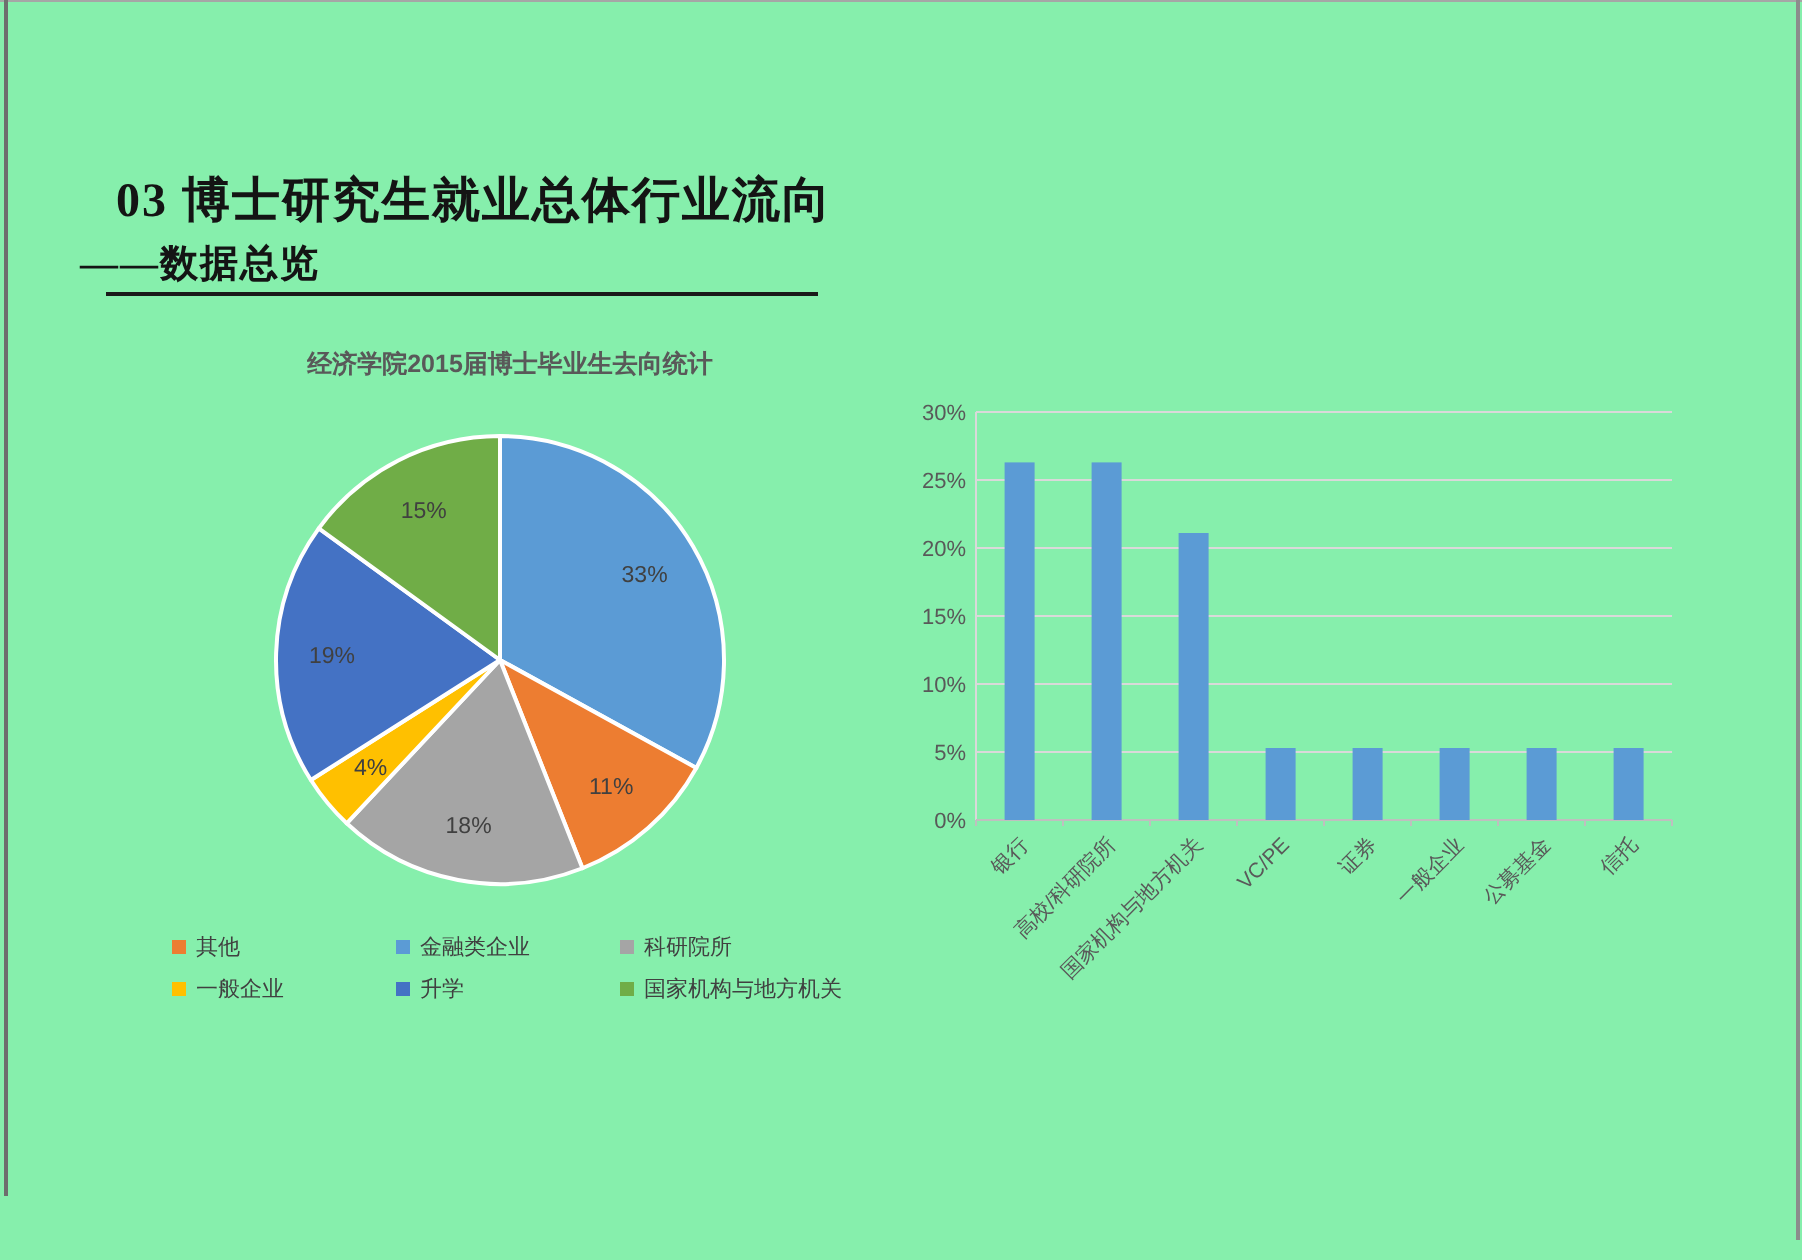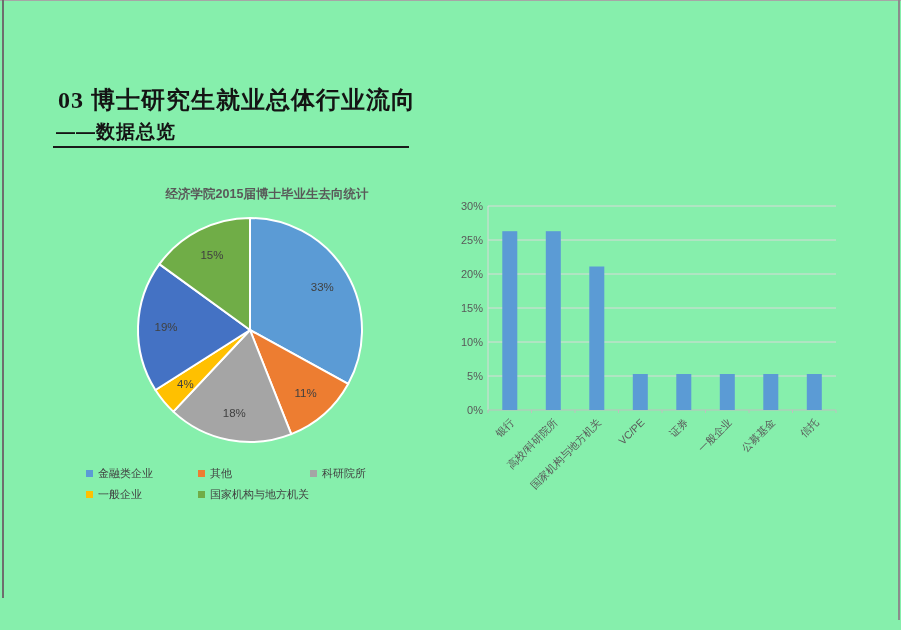--- a/index.html
+++ b/index.html
@@ -11,28 +11,28 @@
   .edge-top{position:absolute;left:0;top:0;width:901px;height:1px;background:#a6a6a6;}
   .edge-left{position:absolute;left:2px;top:0;width:2px;height:598px;background:#6e6e6e;}
   .edge-right{position:absolute;left:898px;top:0;width:2px;height:620px;background:#8c8c8c;}
 
   .doc-title{
     position:absolute;left:58px;top:84px;margin:0;
     font-family:"Liberation Serif", serif;font-weight:bold;
     font-size:24px;color:#141414;letter-spacing:1px;white-space:nowrap;
   }
   .doc-subtitle{
-    position:absolute;left:56px;top:119px;margin:0;
-    font-family:Liberation Sans, sans-serif;font-weight:bold;
+    position:absolute;left:40px;top:119px;margin:0;
+    font-family:Liberation Serif, serif;font-weight:bold;
     font-size:19px;color:#141414;letter-spacing:1px;white-space:nowrap;
   }
   .title-rule{position:absolute;left:53px;top:146px;width:356px;height:2px;background:#1a1a1a;}
 
   .chart-title{
-    position:absolute;margin:12px;font-size:12.5px;font-weight:bold;color:#595959;
+    position:absolute;margin:0;font-size:12.5px;font-weight:bold;color:#595959;
     text-align:center;white-space:nowrap;
   }
   #pie-title{left:105px;top:174px;width:300px;}
   #bar-title{left:500px;top:174px;width:300px;}
 
   #pie-svg{position:absolute;left:130px;top:210px;}
   #bar-svg{position:absolute;left:450px;top:195px;}
 
   #pie-legend{
     position:absolute;left:86px;top:463px;
@@ -65,34 +65,38 @@
       <path d="M 120 120 L 43.33 201.64 A 112 112 0 0 1 25.44 180.01 Z" fill="#FFC000" stroke="#ffffff" stroke-width="2" stroke-linejoin="round"></path>
       <text x="55.3" y="177.5" text-anchor="middle" font-size="11.5" fill="#404040">4%</text>
       <path d="M 120 120 L 25.44 180.01 A 112 112 0 0 1 29.39 54.17 Z" fill="#4472C4" stroke="#ffffff" stroke-width="2" stroke-linejoin="round"></path>
       <text x="36.0" y="121.4" text-anchor="middle" font-size="11.5" fill="#404040">19%</text>
       <path d="M 120 120 L 29.39 54.17 A 112 112 0 0 1 120.00 8.00 Z" fill="#70AD47" stroke="#ffffff" stroke-width="2" stroke-linejoin="round"></path>
       <text x="81.9" y="49.2" text-anchor="middle" font-size="11.5" fill="#404040">15%</text>
     </svg>
 
   <div id="pie-legend">
       <div class="legend-item">
+        <span class="legend-swatch" style="background: rgb(237, 125, 49);"></span>
+        <span>其他</span>
+      </div>
+      <div class="legend-item">
         <span class="legend-swatch" style="background: rgb(91, 155, 213);"></span>
         <span>金融类企业</span>
-      </div>
-      <div class="legend-item">
-        <span class="legend-swatch" style="background: rgb(237, 125, 49);"></span>
-        <span>其他</span>
       </div>
       <div class="legend-item">
         <span class="legend-swatch" style="background: rgb(165, 165, 165);"></span>
         <span>科研院所</span>
       </div>
       <div class="legend-item">
         <span class="legend-swatch" style="background: rgb(255, 192, 0);"></span>
         <span>一般企业</span>
+      </div>
+      <div class="legend-item">
+        <span class="legend-swatch" style="background: rgb(68, 114, 196);"></span>
+        <span>升学</span>
       </div>
       <div class="legend-item">
         <span class="legend-swatch" style="background: rgb(112, 173, 71);"></span>
         <span>国家机构与地方机关</span>
       </div>
     </div>
 
   <svg id="bar-svg" width="451" height="310" viewBox="0 0 451 310">
       <text x="33" y="219" text-anchor="end" font-size="11" fill="#595959">0%</text>
       <line x1="38" y1="181" x2="386" y2="181" stroke="#d9d9d9" stroke-width="1"></line>

